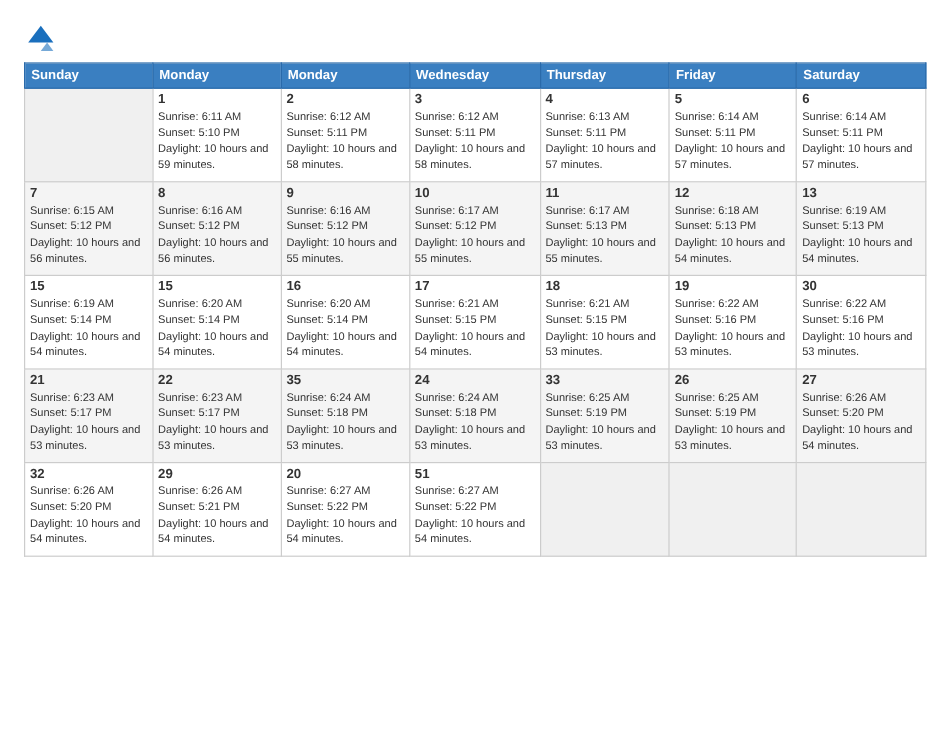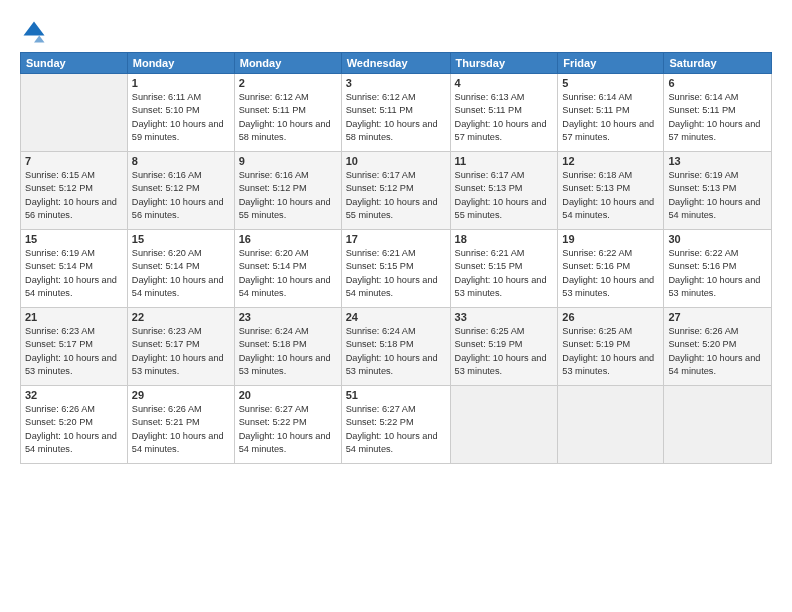--- a/index.html
+++ b/index.html
@@ -222,21 +222,21 @@
         <tr>
           <td>
             <span class="day-num">21</span>
             <div class="day-info">Sunrise: 6:23 AM<br>Sunset: 5:17 PM<br>Daylight: 10 hours and 53 minutes.</div>
           </td>
           <td>
             <span class="day-num">22</span>
             <div class="day-info">Sunrise: 6:23 AM<br>Sunset: 5:17 PM<br>Daylight: 10 hours and 53 minutes.</div>
           </td>
           <td>
-            <span class="day-num">23</span>
+            <span class="day-num">35</span>
             <div class="day-info">Sunrise: 6:24 AM<br>Sunset: 5:18 PM<br>Daylight: 10 hours and 53 minutes.</div>
           </td>
           <td>
             <span class="day-num">24</span>
             <div class="day-info">Sunrise: 6:24 AM<br>Sunset: 5:18 PM<br>Daylight: 10 hours and 53 minutes.</div>
           </td>
           <td>
             <span class="day-num">33</span>
             <div class="day-info">Sunrise: 6:25 AM<br>Sunset: 5:19 PM<br>Daylight: 10 hours and 53 minutes.</div>
           </td>

